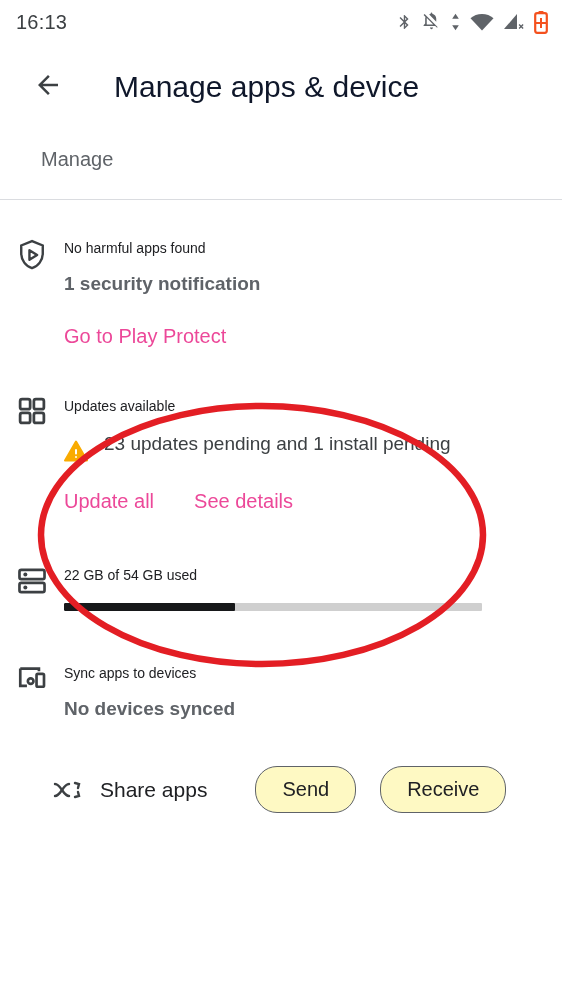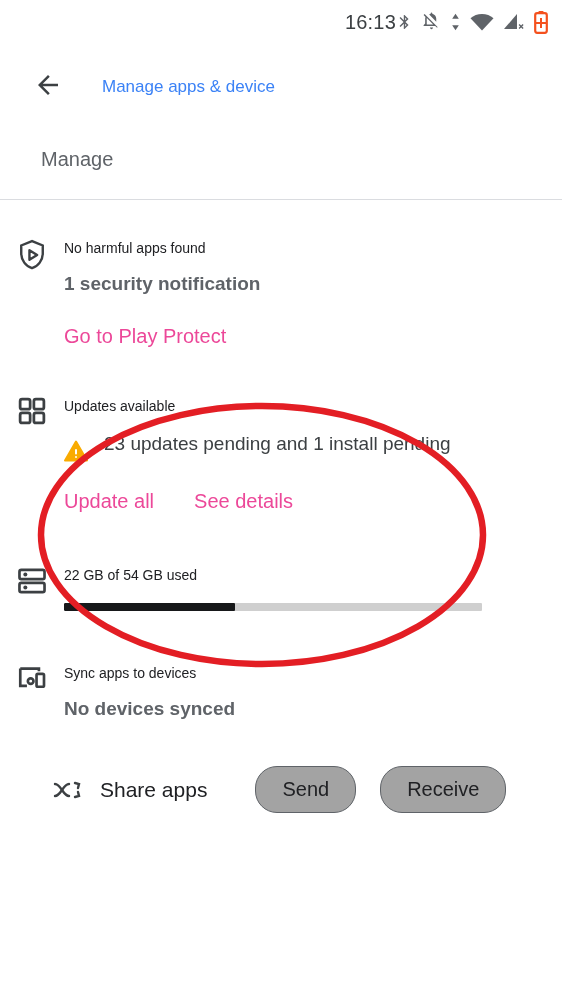--- a/index.html
+++ b/index.html
@@ -8,21 +8,21 @@
     background: #ffffff;
     font-family: "Liberation Sans", sans-serif;
     overflow: hidden;
   }
 
   
   .statusbar {
     height: 44px;
     display: flex;
     align-items: center;
-    justify-content: flex-end;
+    justify-content: space-between;
     padding: 0 14px 0 16px;
   }
   .clock {
     font-size: 20px;
     color: #3c4043;
     letter-spacing: .2px;
   }
   .status-icons {
     display: flex;
     align-items: center;
@@ -37,23 +37,23 @@
     align-items: center;
     padding-left: 24px;
   }
   .back-btn {
     width: 48px; height: 48px;
     display: flex; align-items: center; justify-content: center;
     flex: 0 0 48px;
     cursor: pointer;
   }
   .appbar-title {
-    font-size: 17px;
-    color: #3b82f6;
-    margin-left: 30px;
+    font-size: 30px;
+    color: #0f172a;
+    margin-left: 42px;
     white-space: nowrap;
   }
 
   
   .tabs {
     height: 70px;
     display: flex;
     align-items: flex-start;
     padding-left: 41px;
     position: relative;
@@ -176,21 +176,21 @@
     white-space: nowrap;
   }
   .share-buttons {
     display: flex;
     gap: 24px;
     margin-left: 48px;
   }
   .pill-btn {
     border: 1px solid #5f6368;
     border-radius: 22px;
-    background: #a3a3a3;
+    background: #fef9c3;
     font-family: "Liberation Sans", sans-serif;
     font-size: 20px;
     color: #202124;
     padding: 11px 26px;
     cursor: pointer;
     white-space: nowrap;
   }
 
   
   .annotation {

